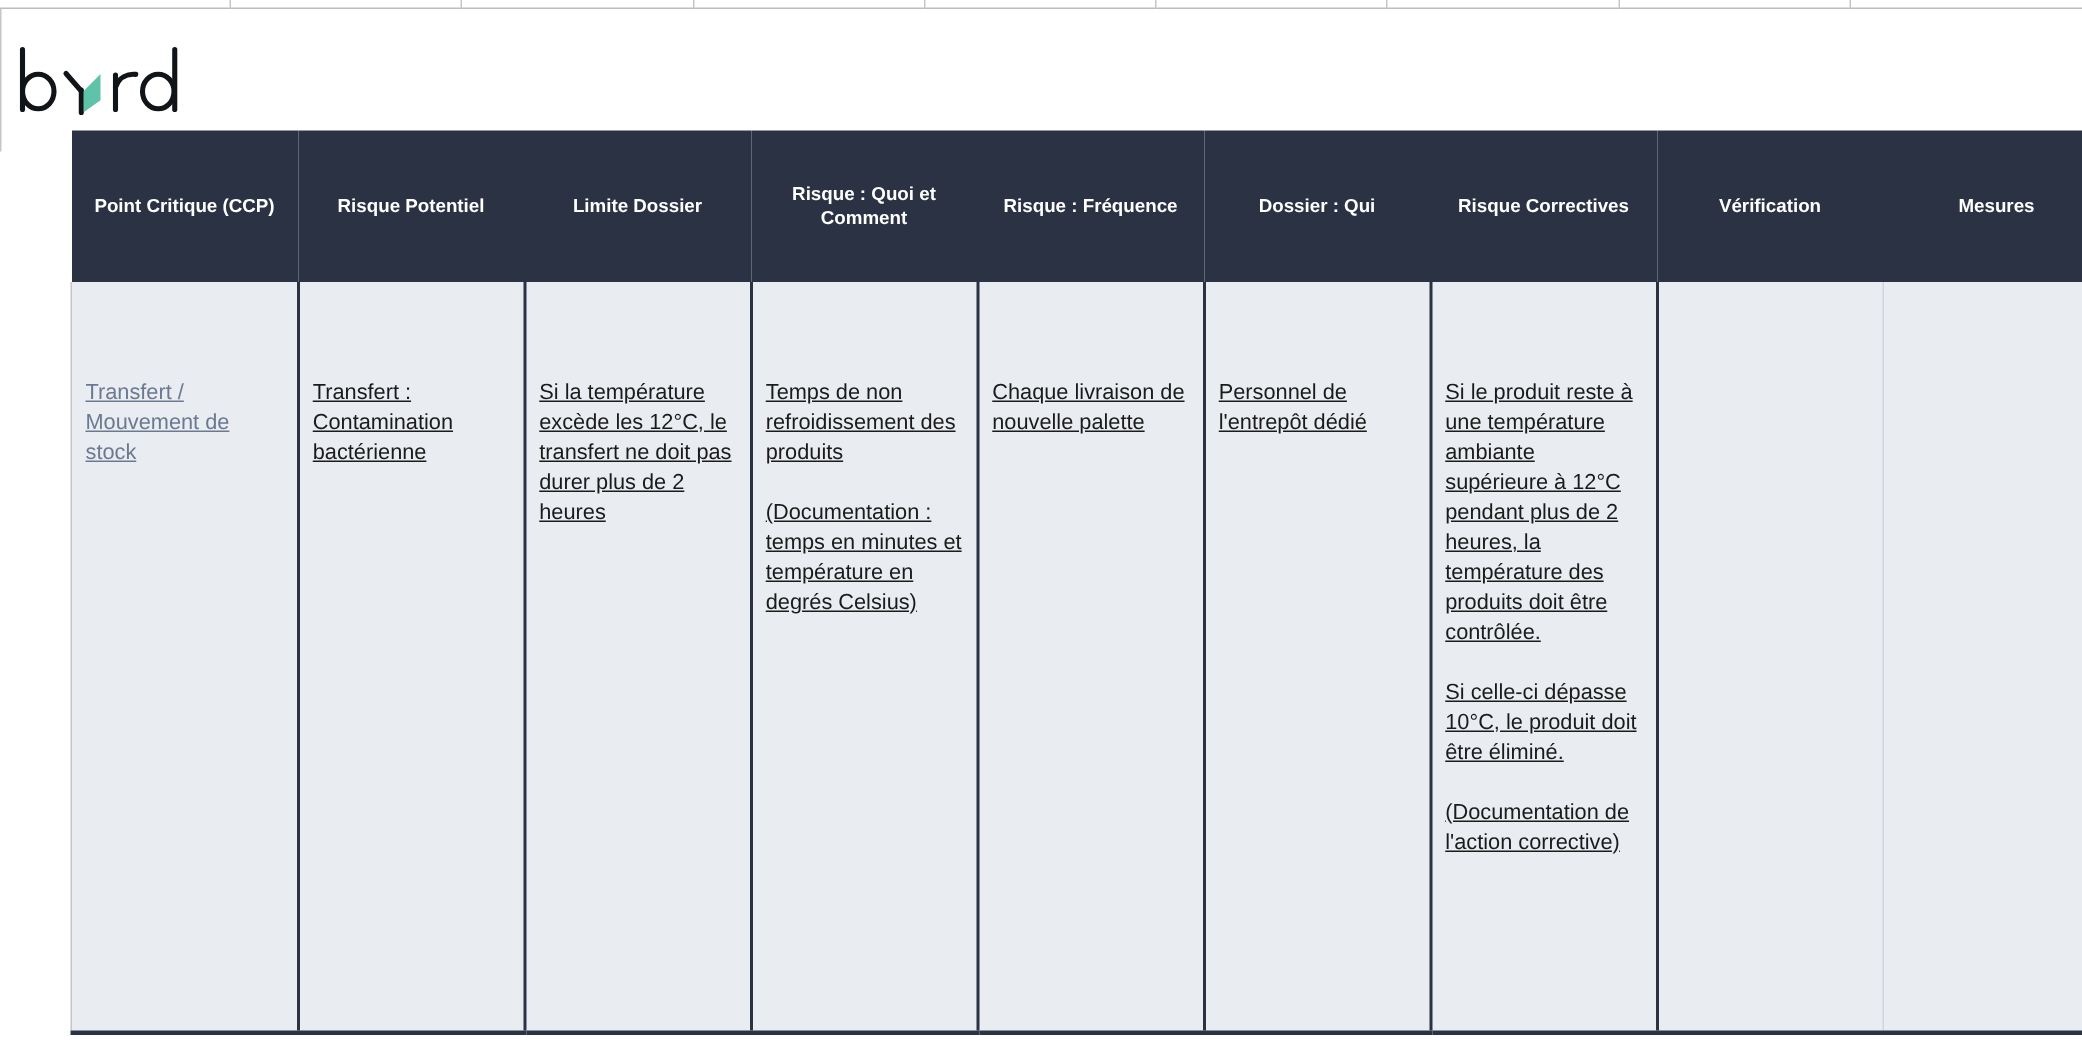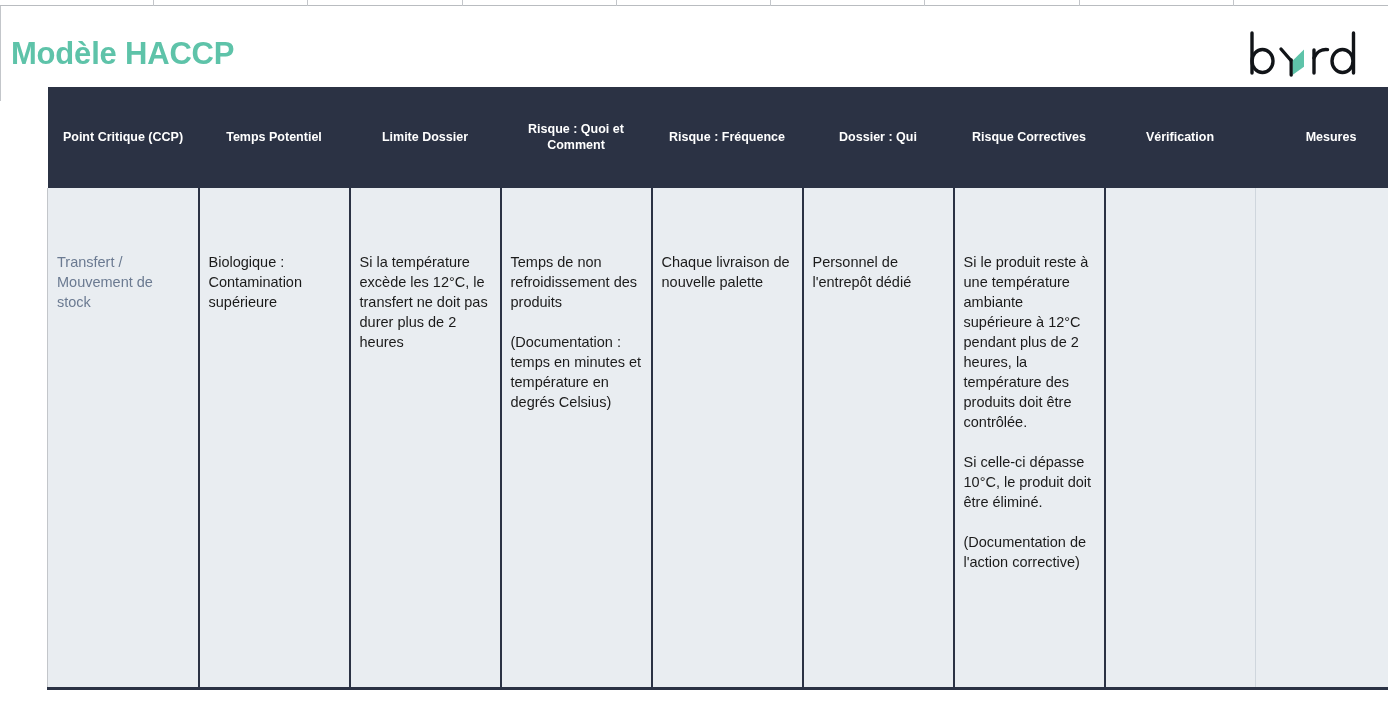--- a/index.html
+++ b/index.html
@@ -100,20 +100,21 @@
     background: #e9edf1;
     color: #1b1b1b;
     font-size: 14.5px;
     line-height: 1.38;
     vertical-align: top;
     text-align: left;
     padding: 64px 9px 8px 9px;
     border-left: 2px solid #2b3244;
     border-bottom: 3px solid #2b3244;
     white-space: pre-line;
+    text-decoration: underline;
   }
   tbody td:first-child {
     border-left: 1px solid #c3c6ca;
     color: #6b7a91;
   }
   tbody td:last-child {
     border-right: 1px solid #c3c6ca;
   }
   tbody td.no-divider {
     border-left: 1px solid #cfd6dd;
@@ -128,21 +129,20 @@
     <div class="tick" style="width: 154.222px;"></div>
     <div class="tick" style="width: 154.222px;"></div>
     <div class="tick" style="width: 154.222px;"></div>
     <div class="tick" style="width: 154.222px;"></div>
     <div class="tick" style="width: 154.222px;"></div>
     <div class="tick" style="width: 154.222px;"></div>
     <div class="tick" style="width: 154.222px;"></div>
   </div>
 
 <div class="title-band">
-  <div class="doc-title">Modèle HACCP</div>
 
   <div class="logo">
     <svg width="118" height="50" viewBox="0 0 118 50" aria-hidden="true">
 
       <path d="M4 4 L4 44" stroke="#111418" stroke-width="3.4" fill="none" stroke-linecap="round"></path>
       <ellipse cx="14.5" cy="32" rx="10.5" ry="11.5" stroke="#111418" stroke-width="3.4" fill="none"></ellipse>
 
       <path d="M33 20 L43 31.5" stroke="#111418" stroke-width="3.4" fill="none" stroke-linecap="round"></path>
 
       <path d="M43.2 31 L43.2 46" stroke="#111418" stroke-width="3.4" fill="none" stroke-linecap="round"></path>
@@ -155,34 +155,34 @@
       <ellipse cx="94.5" cy="32" rx="10.5" ry="11.5" stroke="#111418" stroke-width="3.4" fill="none"></ellipse>
       <path d="M105.5 4 L105.5 44" stroke="#111418" stroke-width="3.4" fill="none" stroke-linecap="round"></path>
     </svg>
   </div>
 </div>
 
 <table class="haccp-table">
   <thead>
     <tr id="header-row">
         <th>Point Critique (CCP)</th>
-        <th>Temps Potentiel</th>
+        <th>Risque Potentiel</th>
         <th>Limite Dossier</th>
         <th>Risque : Quoi et Comment</th>
         <th>Risque : Fréquence</th>
         <th>Dossier : Qui</th>
         <th>Risque Correctives</th>
         <th>Vérification</th>
         <th>Mesures</th>
       </tr>
   </thead>
   <tbody id="table-body">
       <tr>
         <td>Transfert / Mouvement de stock</td>
-        <td>Biologique : Contamination supérieure</td>
+        <td>Transfert : Contamination bactérienne</td>
         <td>Si la température excède les 12°C, le transfert ne doit pas durer plus de 2 heures</td>
         <td>Temps de non refroidissement des produits
 
 (Documentation : temps en minutes et température en degrés Celsius)</td>
         <td>Chaque livraison de nouvelle palette</td>
         <td>Personnel de l'entrepôt dédié</td>
         <td>Si le produit reste à une température ambiante supérieure à 12°C pendant plus de 2 heures, la température des produits doit être contrôlée.
 
 Si celle-ci dépasse 10°C, le produit doit être éliminé.
 

